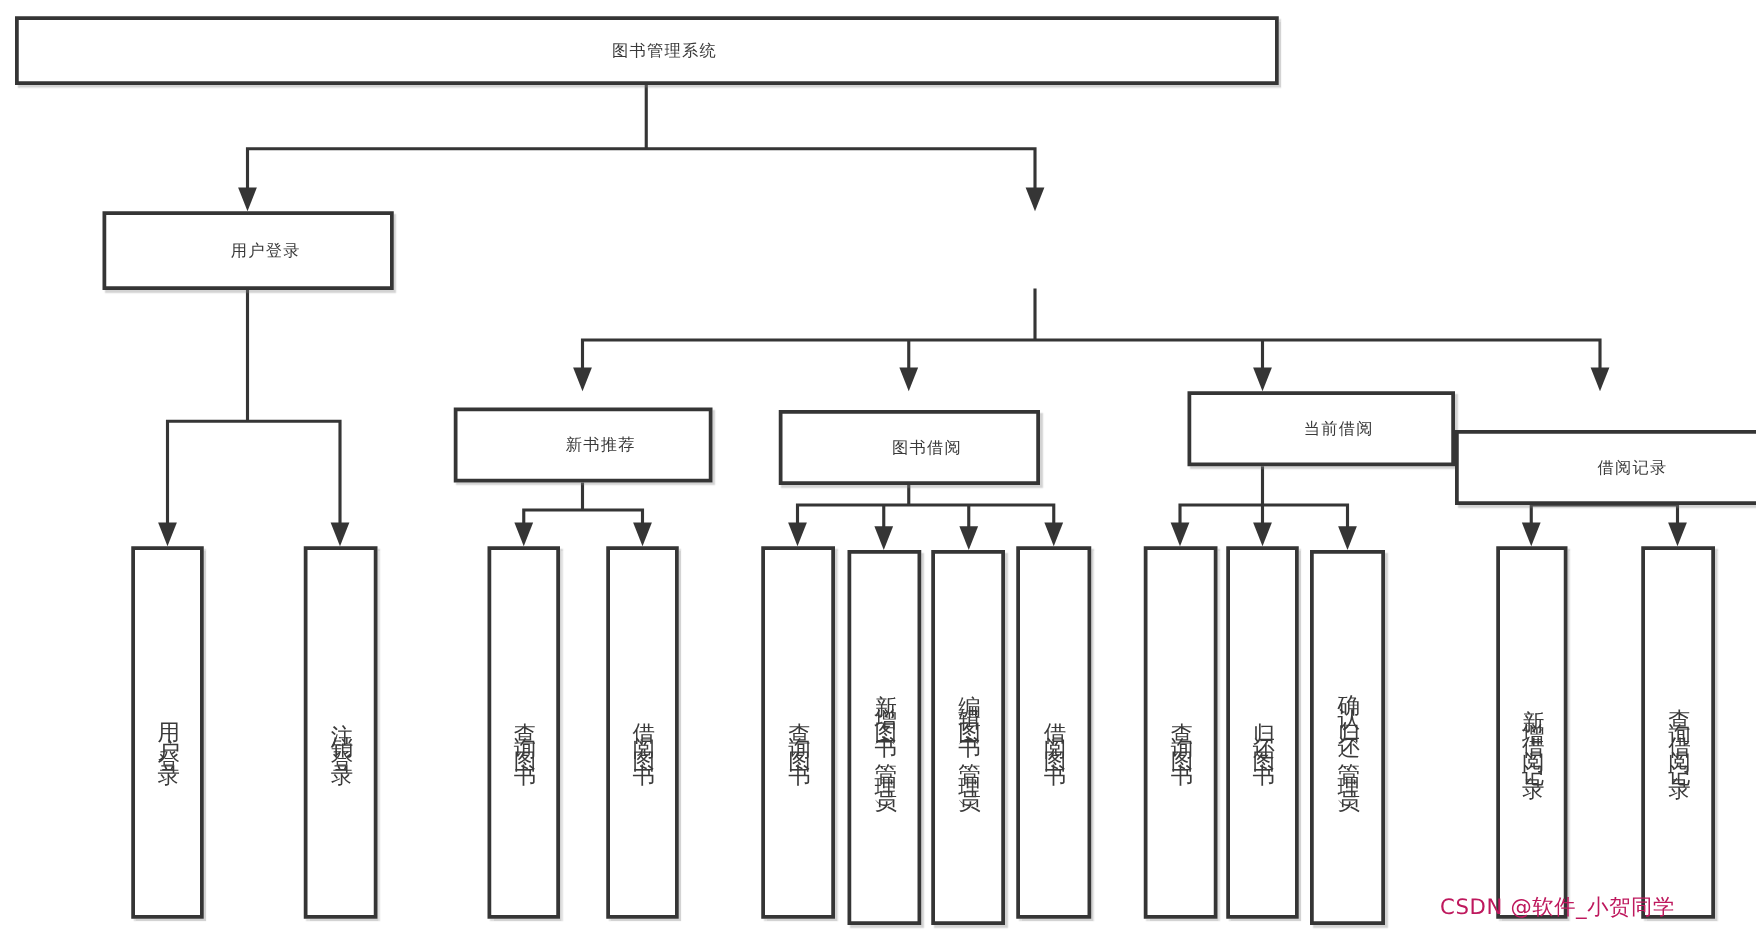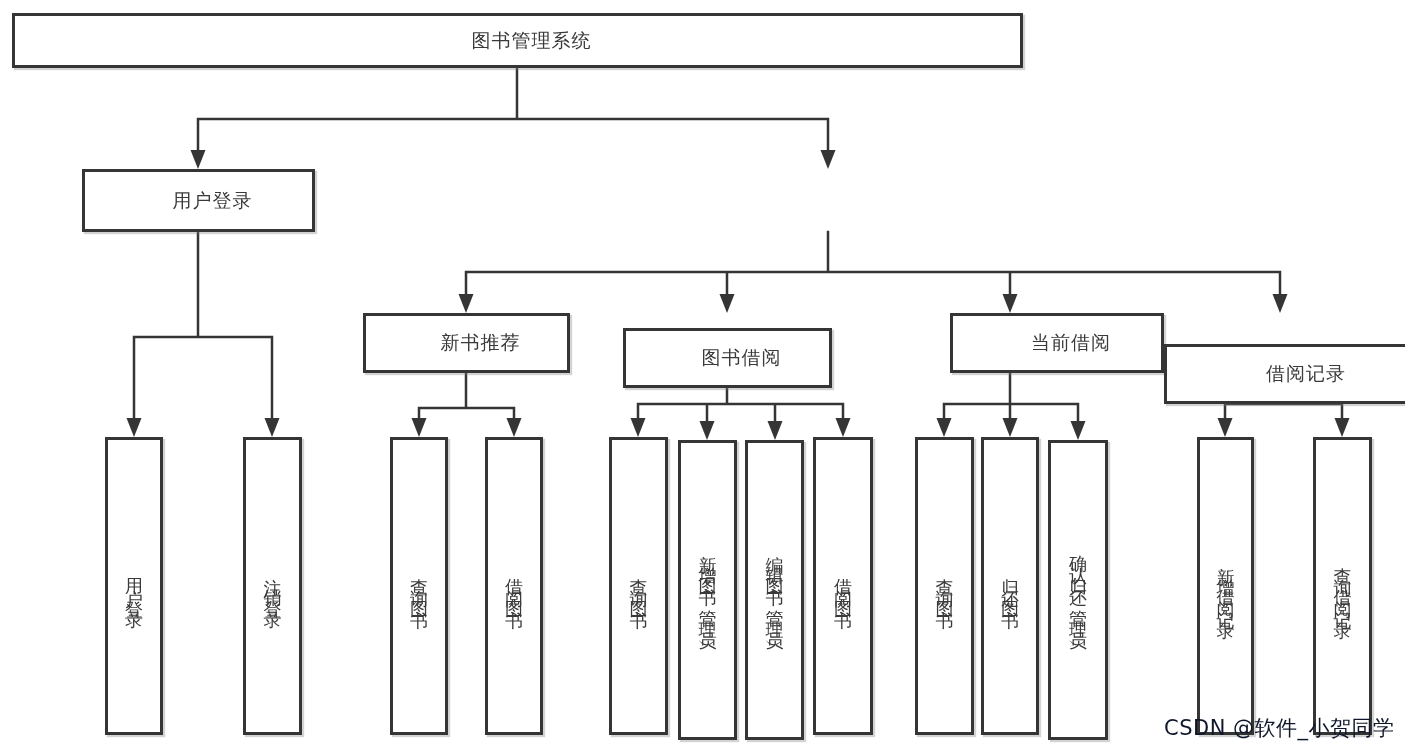--- a/index.html
+++ b/index.html
@@ -16,36 +16,35 @@
     box-sizing:border-box;
     background:#ffffff;
     border:3px solid #353535;
     color:#3a3a3a;
     display:flex;
     align-items:center;
     justify-content:center;
     z-index:2;
     box-shadow:2px 2px 1px rgba(130,130,130,0.35);
   }
-  .nbox{font-size:19px;letter-spacing:1px;padding-left:28px;}
+  .nbox{font-size:13px;letter-spacing:1px;padding-left:28px;}
   .vbox{
     font-size:18px;
     writing-mode:vertical-rl;
     text-orientation:mixed;
     letter-spacing:11px;
     line-height:1;
   }
   .watermark{
     position:absolute;
     z-index:5;
-    font-size:21px;
-    color:#0f172a;
+    font-size:17px;
+    color:#be185d;
     letter-spacing:0.5px;
     white-space:nowrap;
-    margin-left:12px;
   }
 </style>
 </head>
 <body>
 
 <div id="canvas">
 
   <svg id="wires" width="1405" height="747" viewBox="0 0 1405 747">
     <g stroke="#353535" stroke-width="2.5" fill="none" stroke-linecap="square">
       <path d="M517,68 V119 M198,119 H828 M198,119 V152 M828,119 V152"></path>
@@ -76,21 +75,21 @@
       <polygon points="1070.5,421 1085.5,421 1078,440"></polygon>
       <polygon points="1217.5,418 1232.5,418 1225,437"></polygon>
       <polygon points="1334.5,418 1349.5,418 1342,437"></polygon>
     </g>
   </svg>
 
   <div class="nbox" style="left:12px;top:13px;width:1011px;height:55px;">图书管理系统</div>
 
   <div class="nbox" style="left:82px;top:169px;width:233px;height:63px;">用户登录</div>
 
-  <div class="nbox" style="left:363px;top:313px;width:207px;height:60px;">新书推荐</div>
+  <div class="nbox" style="left:363px;top:326px;width:207px;height:60px;">新书推荐</div>
   <div class="nbox" style="left:623px;top:313px;width:209px;height:60px;margin-top:15px;">图书借阅</div>
   <div class="nbox" style="left:950px;top:313px;width:214px;height:60px;">当前借阅</div>
   <div class="nbox" style="left:1164px;top:313px;width:256px;height:60px;margin-top:31px;">借阅记录</div>
 
   <div class="vbox" style="left:105px;top:437px;width:58px;height:298px;">用户登录</div>
   <div class="vbox" style="left:243px;top:437px;width:59px;height:298px;">注销登录</div>
 
   <div class="vbox" style="left:390px;top:437px;width:58px;height:298px;">查询图书</div>
   <div class="vbox" style="left:485px;top:437px;width:58px;height:298px;">借阅图书</div>
 

